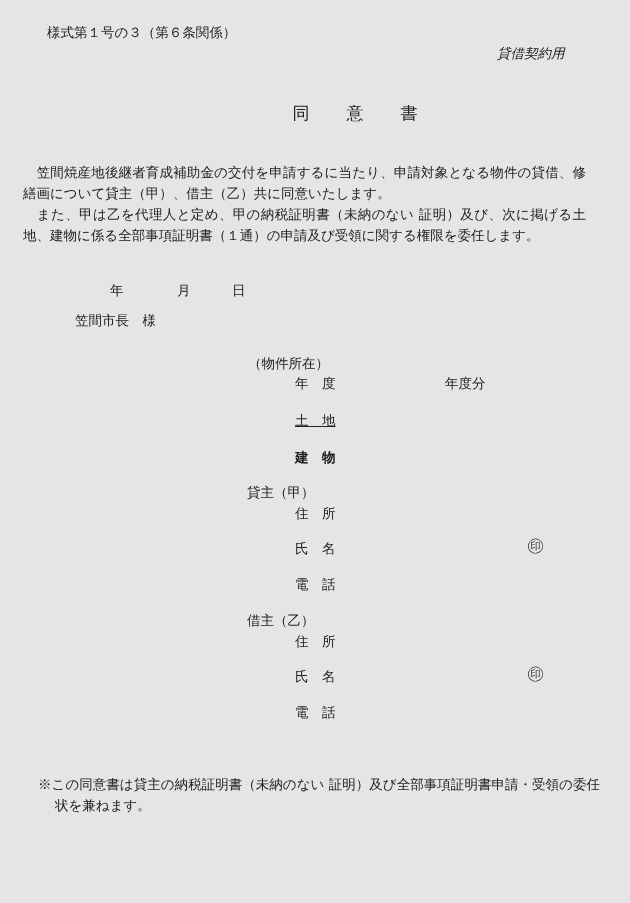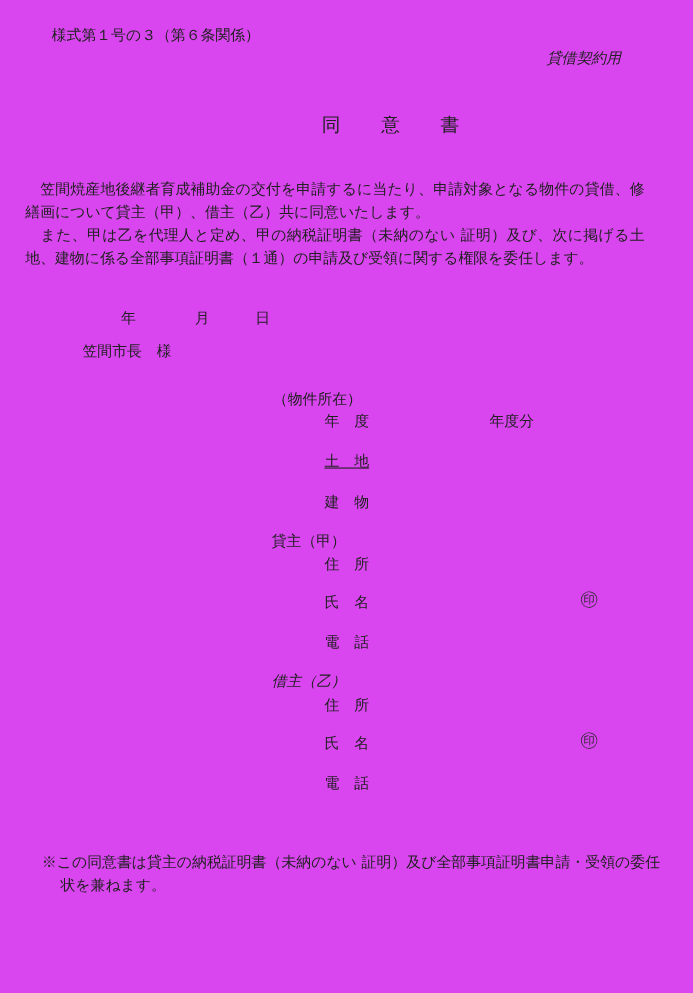--- a/index.html
+++ b/index.html
@@ -4,21 +4,21 @@
 <style>
   html, body {
     margin: 0;
     padding: 0;
     background: #ffffff;
   }
   .page {
     position: relative;
     width: 630px;
     height: 903px;
-    background: #d946ef;
+    background: #e5e5e5;
     font-family: "DejaVu Serif", "Liberation Serif", serif;
     color: #212121;
     overflow: hidden;
   }
   .t {
     position: absolute;
     font-size: 13.5px;
     line-height: 1.2;
     white-space: pre;
   }
@@ -83,29 +83,29 @@
   <div class="t" style="left:110px; top:282px;">年</div>
   <div class="t" style="left:177px; top:282px;">月</div>
   <div class="t" style="left:232px; top:282px;">日</div>
 
   <div class="t" style="left:75px; top:312px;">笠間市長　様</div>
 
   <div class="t" style="left:248px; top:355px;">（物件所在）</div>
   <div class="t" style="left:295px; top:375px;">年　度</div>
   <div class="t" style="left:445px; top:375px;">年度分</div>
   <div class="t" style="left:295px; top:412px;text-decoration:underline;">土　地</div>
-  <div class="t" style="left:295px; top:449px;">建　物</div>
+  <div class="t" style="left:295px; top:449px;font-weight:bold;">建　物</div>
 
   <div class="t" style="left:247px; top:484px;">貸主（甲）</div>
   <div class="t" style="left:295px; top:505px;">住　所</div>
   <div class="t" style="left:295px; top:540px;">氏　名</div>
   <div class="seal" style="left:527px; top:537px;">㊞</div>
   <div class="t" style="left:295px; top:576px;">電　話</div>
 
-  <div class="t" style="left:247px; top:612px;font-style:italic;">借主（乙）</div>
+  <div class="t" style="left:247px; top:612px;">借主（乙）</div>
   <div class="t" style="left:295px; top:633px;">住　所</div>
   <div class="t" style="left:295px; top:668px;">氏　名</div>
   <div class="seal" style="left:527px; top:665px;">㊞</div>
   <div class="t" style="left:295px; top:704px;">電　話</div>
 
   <div class="footnote">※この同意書は貸主の納税証明書（未納のない 証明）及び全部事項証明書申請・受領の委任状を兼ねます。</div>
 
 </div>
 
 </body></html>

